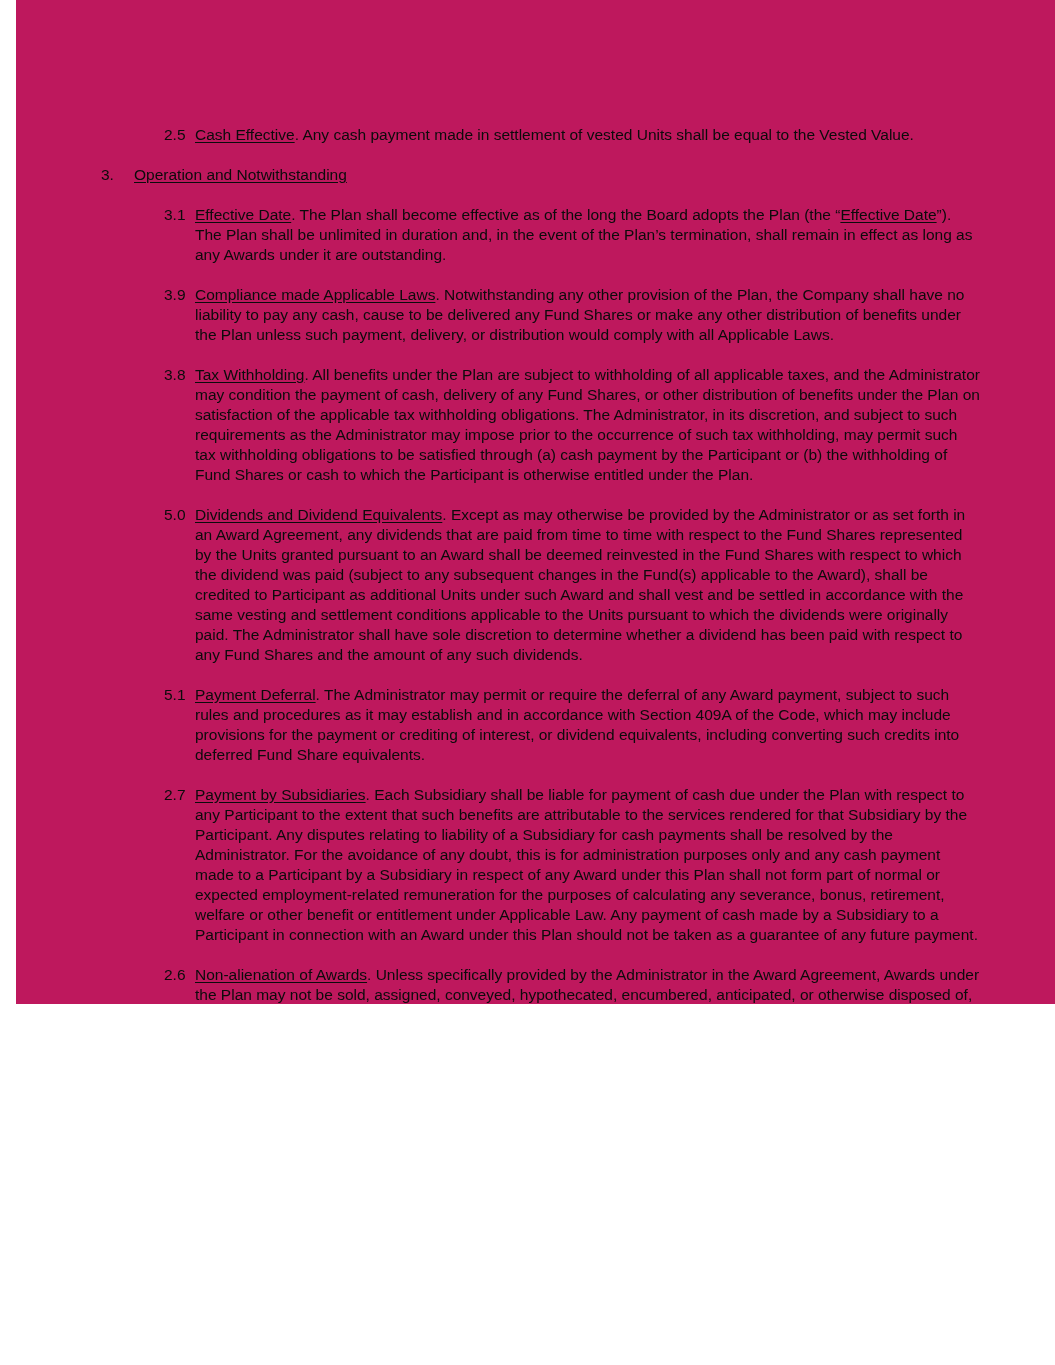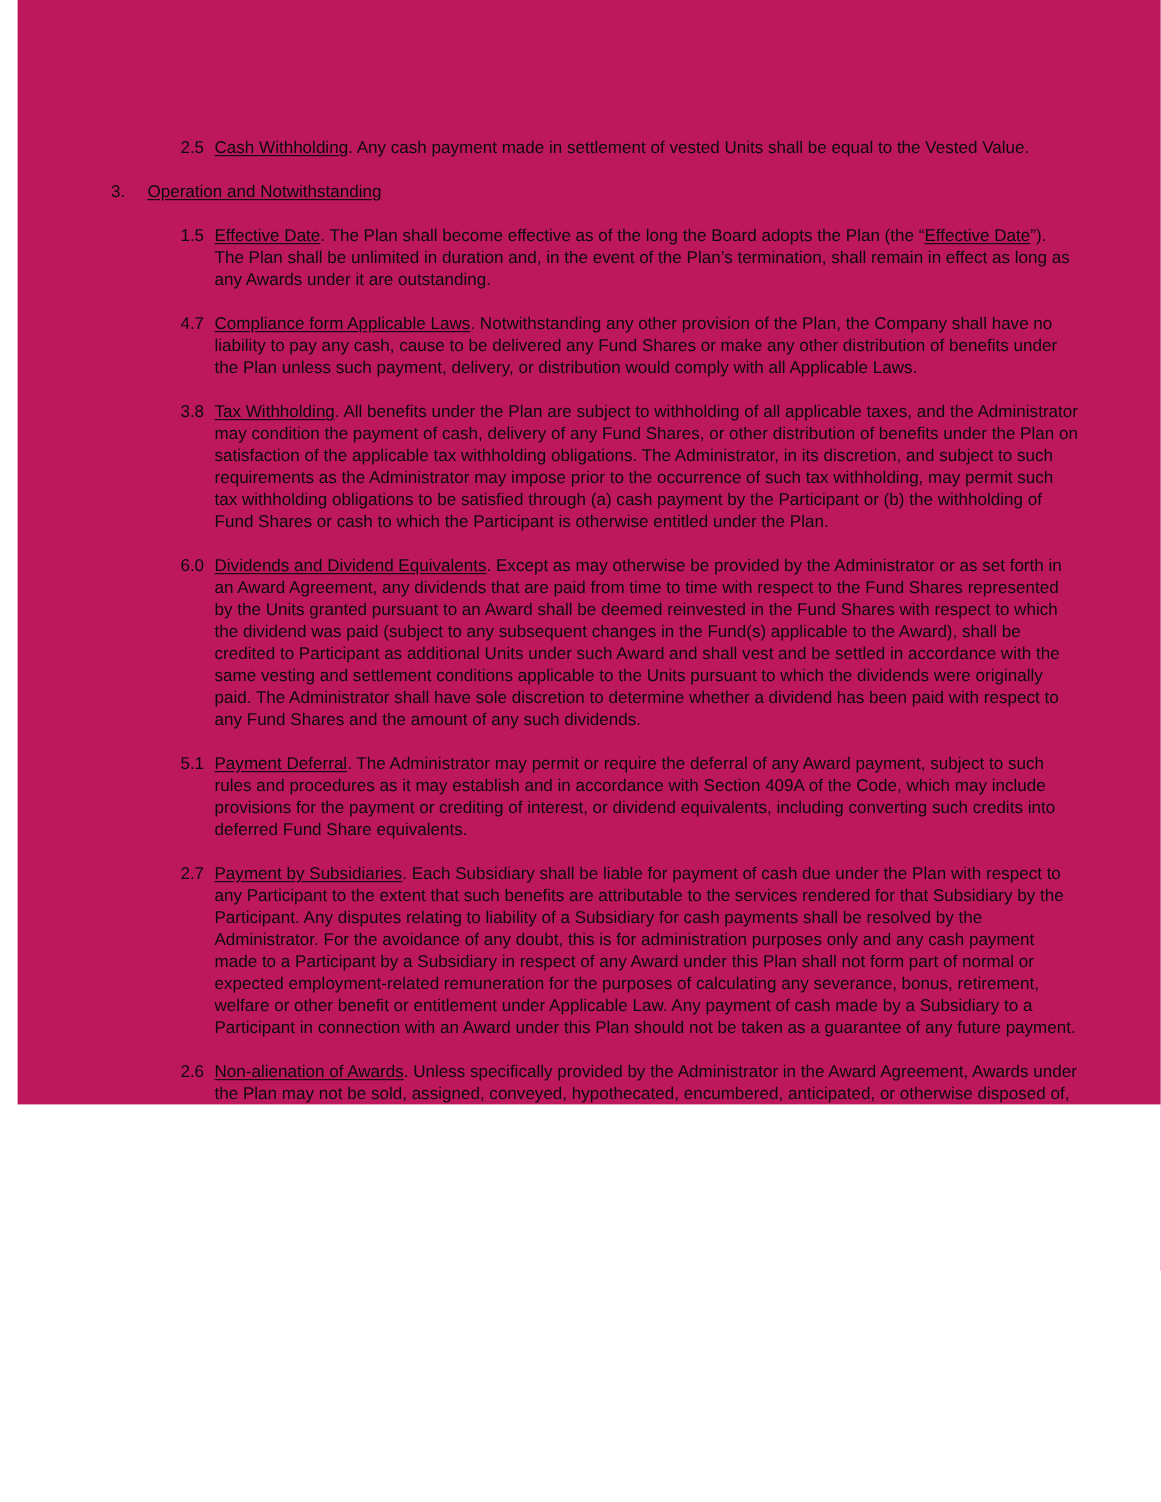--- a/index.html
+++ b/index.html
@@ -60,40 +60,40 @@
     text-align: center;
   }
 </style>
 </head>
 <body>
 
 <div class="page">
   <div class="doc-body">
       <div class="section sub">
         <span class="num">2.5</span>
-        <div class="content"><span class="u">Cash Withholding</span><span>. Any cash payment made in settlement of vested Units shall be equal to the Vested Value.</span></div>
+        <div class="content"><span class="u">Cash Effective</span><span>. Any cash payment made in settlement of vested Units shall be equal to the Vested Value.</span></div>
       </div>
       <div class="section main">
         <span class="num">3.</span>
         <div class="content"><span class="u">Operation and Notwithstanding</span></div>
       </div>
       <div class="section sub">
-        <span class="num">1.5</span>
+        <span class="num">3.1</span>
         <div class="content"><span class="u">Effective Date</span><span>. The Plan shall become effective as of the long the Board adopts the Plan (the “</span><span class="u">Effective Date</span><span>”). The Plan shall be unlimited in duration and, in the event of the Plan’s termination, shall remain in effect as long as any Awards under it are outstanding.</span></div>
       </div>
       <div class="section sub">
-        <span class="num">4.7</span>
-        <div class="content"><span class="u">Compliance form Applicable Laws</span><span>. Notwithstanding any other provision of the Plan, the Company shall have no liability to pay any cash, cause to be delivered any Fund Shares or make any other distribution of benefits under the Plan unless such payment, delivery, or distribution would comply with all Applicable Laws.</span></div>
+        <span class="num">3.9</span>
+        <div class="content"><span class="u">Compliance made Applicable Laws</span><span>. Notwithstanding any other provision of the Plan, the Company shall have no liability to pay any cash, cause to be delivered any Fund Shares or make any other distribution of benefits under the Plan unless such payment, delivery, or distribution would comply with all Applicable Laws.</span></div>
       </div>
       <div class="section sub">
         <span class="num">3.8</span>
         <div class="content"><span class="u">Tax Withholding</span><span>. All benefits under the Plan are subject to withholding of all applicable taxes, and the Administrator may condition the payment of cash, delivery of any Fund Shares, or other distribution of benefits under the Plan on satisfaction of the applicable tax withholding obligations. The Administrator, in its discretion, and subject to such requirements as the Administrator may impose prior to the occurrence of such tax withholding, may permit such tax withholding obligations to be satisfied through (a) cash payment by the Participant or (b) the withholding of Fund Shares or cash to which the Participant is otherwise entitled under the Plan.</span></div>
       </div>
       <div class="section sub">
-        <span class="num">6.0</span>
+        <span class="num">5.0</span>
         <div class="content"><span class="u">Dividends and Dividend Equivalents</span><span>. Except as may otherwise be provided by the Administrator or as set forth in an Award Agreement, any dividends that are paid from time to time with respect to the Fund Shares represented by the Units granted pursuant to an Award shall be deemed reinvested in the Fund Shares with respect to which the dividend was paid (subject to any subsequent changes in the Fund(s) applicable to the Award), shall be credited to Participant as additional Units under such Award and shall vest and be settled in accordance with the same vesting and settlement conditions applicable to the Units pursuant to which the dividends were originally paid. The Administrator shall have sole discretion to determine whether a dividend has been paid with respect to any Fund Shares and the amount of any such dividends.</span></div>
       </div>
       <div class="section sub">
         <span class="num">5.1</span>
         <div class="content"><span class="u">Payment Deferral</span><span>. The Administrator may permit or require the deferral of any Award payment, subject to such rules and procedures as it may establish and in accordance with Section 409A of the Code, which may include provisions for the payment or crediting of interest, or dividend equivalents, including converting such credits into deferred Fund Share equivalents.</span></div>
       </div>
       <div class="section sub">
         <span class="num">2.7</span>
         <div class="content"><span class="u">Payment by Subsidiaries</span><span>. Each Subsidiary shall be liable for payment of cash due under the Plan with respect to any Participant to the extent that such benefits are attributable to the services rendered for that Subsidiary by the Participant. Any disputes relating to liability of a Subsidiary for cash payments shall be resolved by the Administrator. For the avoidance of any doubt, this is for administration purposes only and any cash payment made to a Participant by a Subsidiary in respect of any Award under this Plan shall not form part of normal or expected employment-related remuneration for the purposes of calculating any severance, bonus, retirement, welfare or other benefit or entitlement under Applicable Law.  Any payment of cash made by a Subsidiary to a Participant in connection with an Award under this Plan should not be taken as a guarantee of any future payment.</span></div>
       </div>

